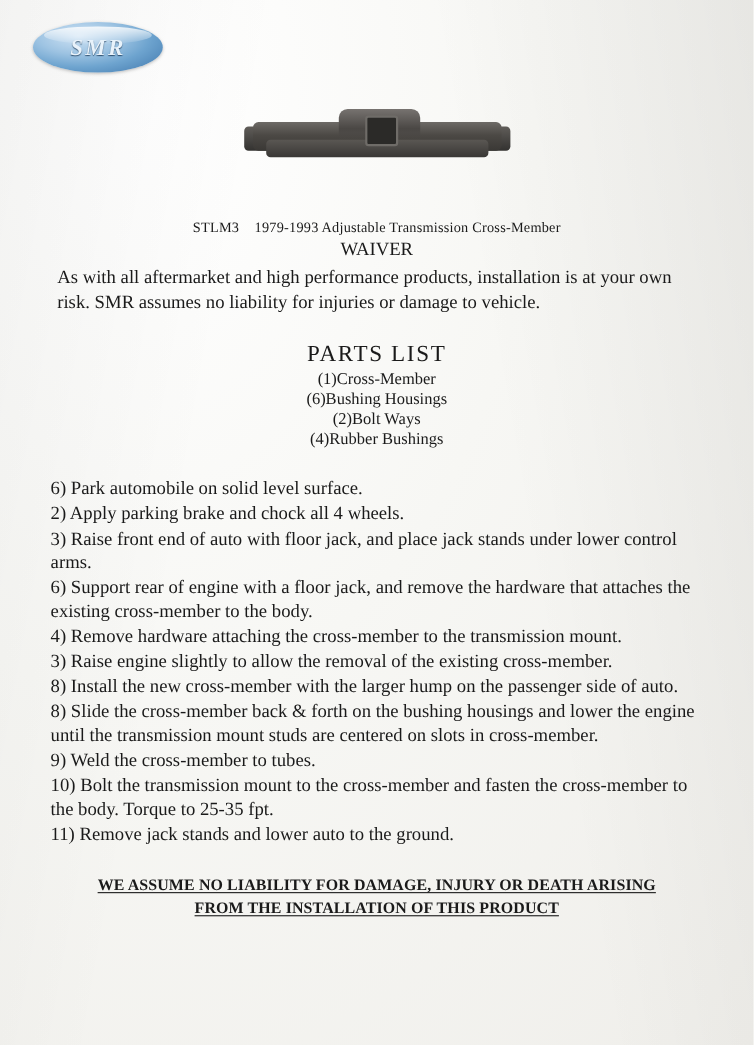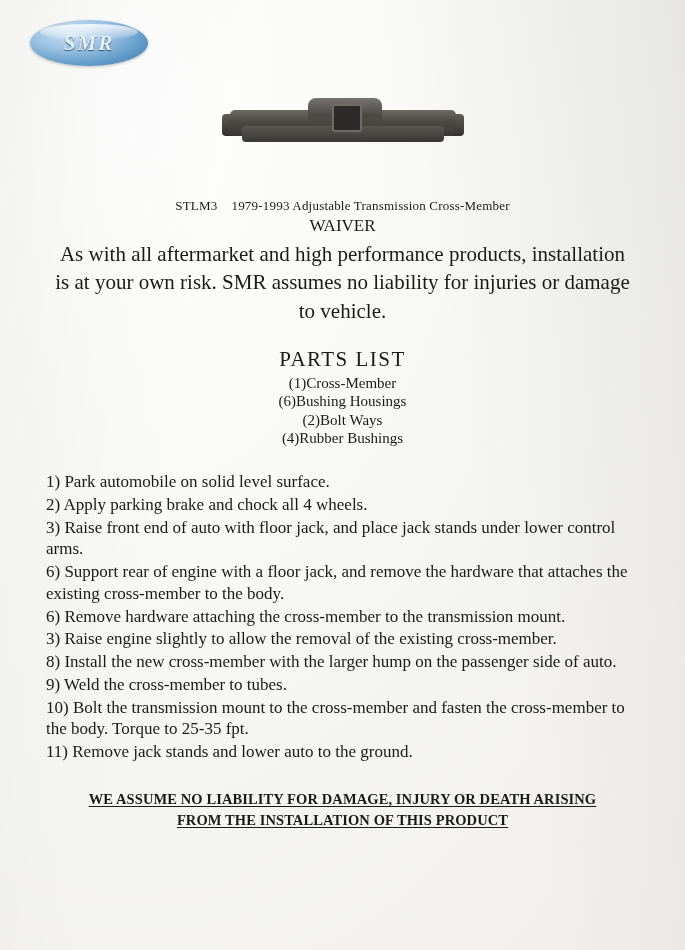--- a/index.html
+++ b/index.html
@@ -136,22 +136,22 @@
     margin-top: 26px;
     letter-spacing: 0.2px;
   }
   .title-line .code { margin-right: 14px; }
   .waiver {
     text-align: center;
     font-size: 17px;
     margin-top: 2px;
   }
   .waiver-body {
-    text-align: center;
-    font-size: 21px;
+    text-align: left;
+    font-size: 17px;
     line-height: 1.35;
     margin-top: 4px;
     padding: 0 22px;
   }
   .parts-title {
     text-align: center;
     font-size: 21px;
     letter-spacing: 1.5px;
     margin-top: 22px;
   }
@@ -221,27 +221,28 @@
 
   <div class="parts-title">PARTS LIST</div>
   <div class="parts-list">
     <div>(1)Cross-Member</div>
     <div>(6)Bushing Housings</div>
     <div>(2)Bolt Ways</div>
     <div>(4)Rubber Bushings</div>
   </div>
 
   <div class="steps">
-    <div class="step">1) Park automobile on solid level surface.</div>
+    <div class="step">6) Park automobile on solid level surface.</div>
     <div class="step">2) Apply parking brake and chock all 4 wheels.</div>
     <div class="step">3) Raise front end of auto with floor jack, and place jack stands under lower control arms.</div>
     <div class="step">6) Support rear of engine with a floor jack, and remove the hardware that attaches the existing cross-member to the body.</div>
-    <div class="step">6) Remove hardware attaching the cross-member to the transmission mount.</div>
+    <div class="step">4) Remove hardware attaching the cross-member to the transmission mount.</div>
     <div class="step">3) Raise engine slightly to allow the removal of the existing cross-member.</div>
     <div class="step">8) Install the new cross-member with the larger hump on the passenger side of auto.</div>
+    <div class="step">8) Slide the cross-member back &amp; forth on the bushing housings and lower the engine until the transmission mount studs are centered on slots in cross-member.</div>
     <div class="step">9) Weld the cross-member to tubes.</div>
     <div class="step">10) Bolt the transmission mount to the cross-member and fasten the cross-member to the body. Torque to 25-35 fpt.</div>
     <div class="step">11) Remove jack stands and lower auto to the ground.</div>
   </div>
 
   <div class="footer">
     <span>WE ASSUME NO LIABILITY FOR DAMAGE, INJURY OR DEATH ARISING</span><br>
     <span>FROM THE INSTALLATION OF THIS PRODUCT</span>
   </div>
 

